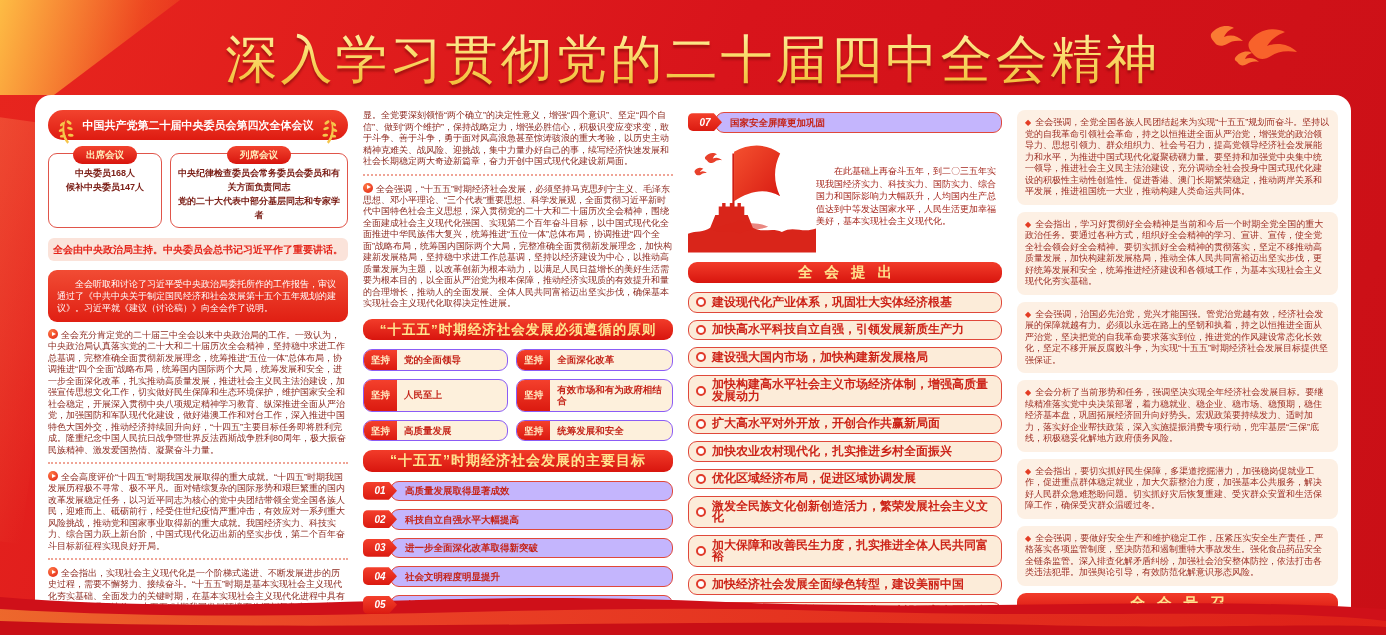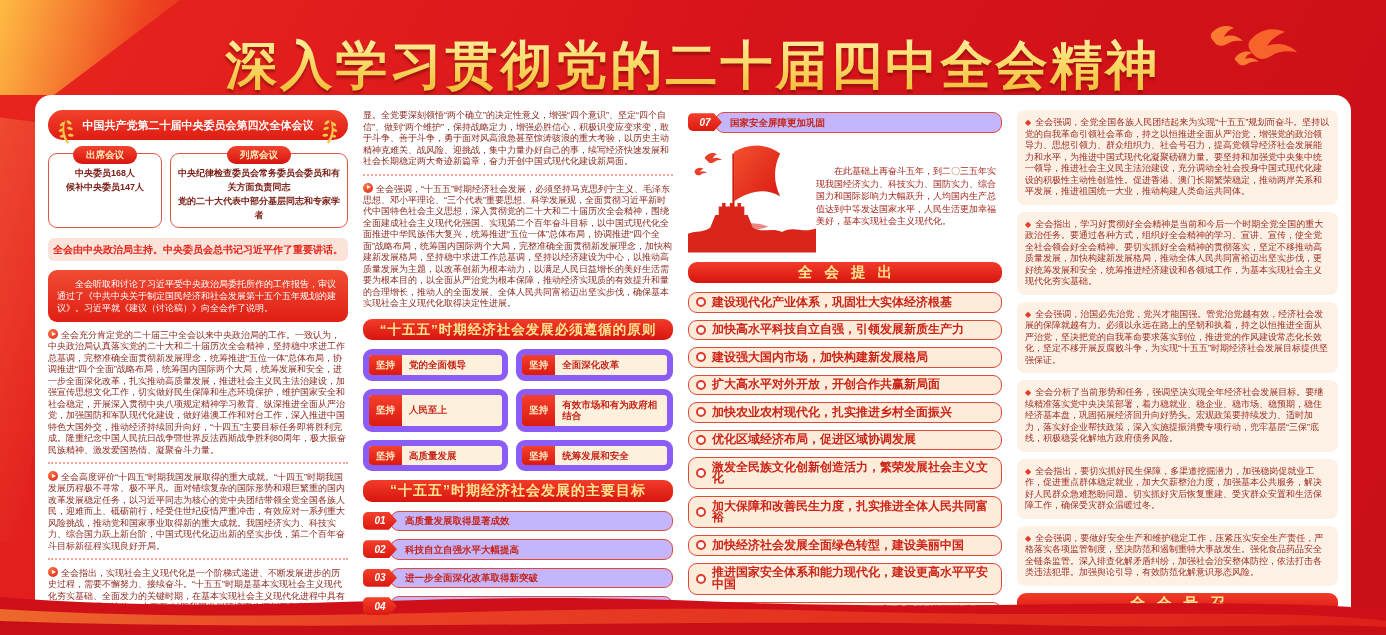--- a/index.html
+++ b/index.html
@@ -12,21 +12,21 @@
     background:linear-gradient(115deg,#e8261e 0%,#d8141b 45%,#c90f16 100%);}
   
   .streak-tl{position:absolute;left:0;top:0;width:300px;height:95px;
     background:linear-gradient(105deg,rgba(255,196,70,.95),rgba(255,140,40,.35) 45%,rgba(255,120,40,0) 70%);
     clip-path:polygon(0 0,60% 0,18% 100%,0 100%);}
   .streak-l{position:absolute;left:-40px;top:120px;width:90px;height:420px;
     background:linear-gradient(100deg,rgba(255,150,90,.35),rgba(255,120,60,0));
     transform:rotate(8deg);}
   .header{position:absolute;left:0;top:0;width:100%;height:95px;text-align:center;}
   .title{
-    margin:18px;padding-top:13px;font-size:52px;font-weight:700;letter-spacing:3px;
+    margin:12px;padding-top:13px;font-size:52px;font-weight:400;letter-spacing:3px;
     background:linear-gradient(180deg,#fff7c2 10%,#fbe075 45%,#f2bd37 90%);
     -webkit-background-clip:text;background-clip:text;color:transparent;
     filter:drop-shadow(0 3px 1px rgba(120,10,5,.55));
   }
   .doves{position:absolute;right:55px;top:12px;}
   
   .panel{position:absolute;left:35px;right:35px;top:95px;bottom:0;
     background:#ffffff;border-radius:16px;
     display:grid;grid-template-columns:300px 310px 314px 1fr;gap:15px;
     padding:15px 13px 12px 13px;box-sizing:border-box;overflow:hidden;}
@@ -58,21 +58,21 @@
     margin-right:3px;vertical-align:-1.5px;}
   .cb::after{content:"";position:absolute;left:4px;top:2.5px;
     border-left:4px solid #fff;border-top:2.5px solid transparent;border-bottom:2.5px solid transparent;}
   
   .banner{background:linear-gradient(180deg,#f23c2a,#d8150e);border-radius:9px;
     text-align:center;color:#ffe48f;font-weight:800;font-size:14.5px;
     padding:5px 2px;margin:9px 0 9px 0;letter-spacing:1px;}
   .banner.spread{letter-spacing:12px;padding-left:14px;}
   
   .prin-grid{display:grid;grid-template-columns:1fr 1.08fr;gap:8px;}
-  .prin{display:flex;align-items:stretch;border:6px solid #8b5cf6;border-radius:9px;
+  .prin{display:flex;align-items:stretch;border:1px solid #8b5cf6;border-radius:9px;
     overflow:hidden;background:#fdf0dc;}
   .prin .k{background:linear-gradient(180deg,#f4402c,#db1a10);color:#ffe9c0;
     font-weight:700;font-size:9.5px;padding:4px 7px;white-space:nowrap;display:flex;align-items:center;}
   .prin .t{color:#c5251a;font-weight:700;font-size:9.5px;padding:4px 7px;display:flex;align-items:center;}
   
   .goal{display:flex;align-items:center;margin-top:8px;}
   .goal .num{background:linear-gradient(180deg,#f4402c,#db1a10);color:#fff;font-weight:800;
     font-size:10px;width:34px;height:18px;display:flex;align-items:center;justify-content:center;
     border-radius:5px 0 0 5px;clip-path:polygon(0 0,76% 0,100% 50%,76% 100%,0 100%);
     flex:none;z-index:1;font-style:italic;}
@@ -273,20 +273,24 @@
         <div class="list-item">
             <span class="ring"></span>
             <span>加快高水平科技自立自强，引领发展新质生产力</span>
           </div>
         <div class="list-item">
             <span class="ring"></span>
             <span>建设强大国内市场，加快构建新发展格局</span>
           </div>
         <div class="list-item">
             <span class="ring"></span>
+            <span>加快构建高水平社会主义市场经济体制，增强高质量发展动力</span>
+          </div>
+        <div class="list-item">
+            <span class="ring"></span>
             <span>扩大高水平对外开放，开创合作共赢新局面</span>
           </div>
         <div class="list-item">
             <span class="ring"></span>
             <span>加快农业农村现代化，扎实推进乡村全面振兴</span>
           </div>
         <div class="list-item">
             <span class="ring"></span>
             <span>优化区域经济布局，促进区域协调发展</span>
           </div>

